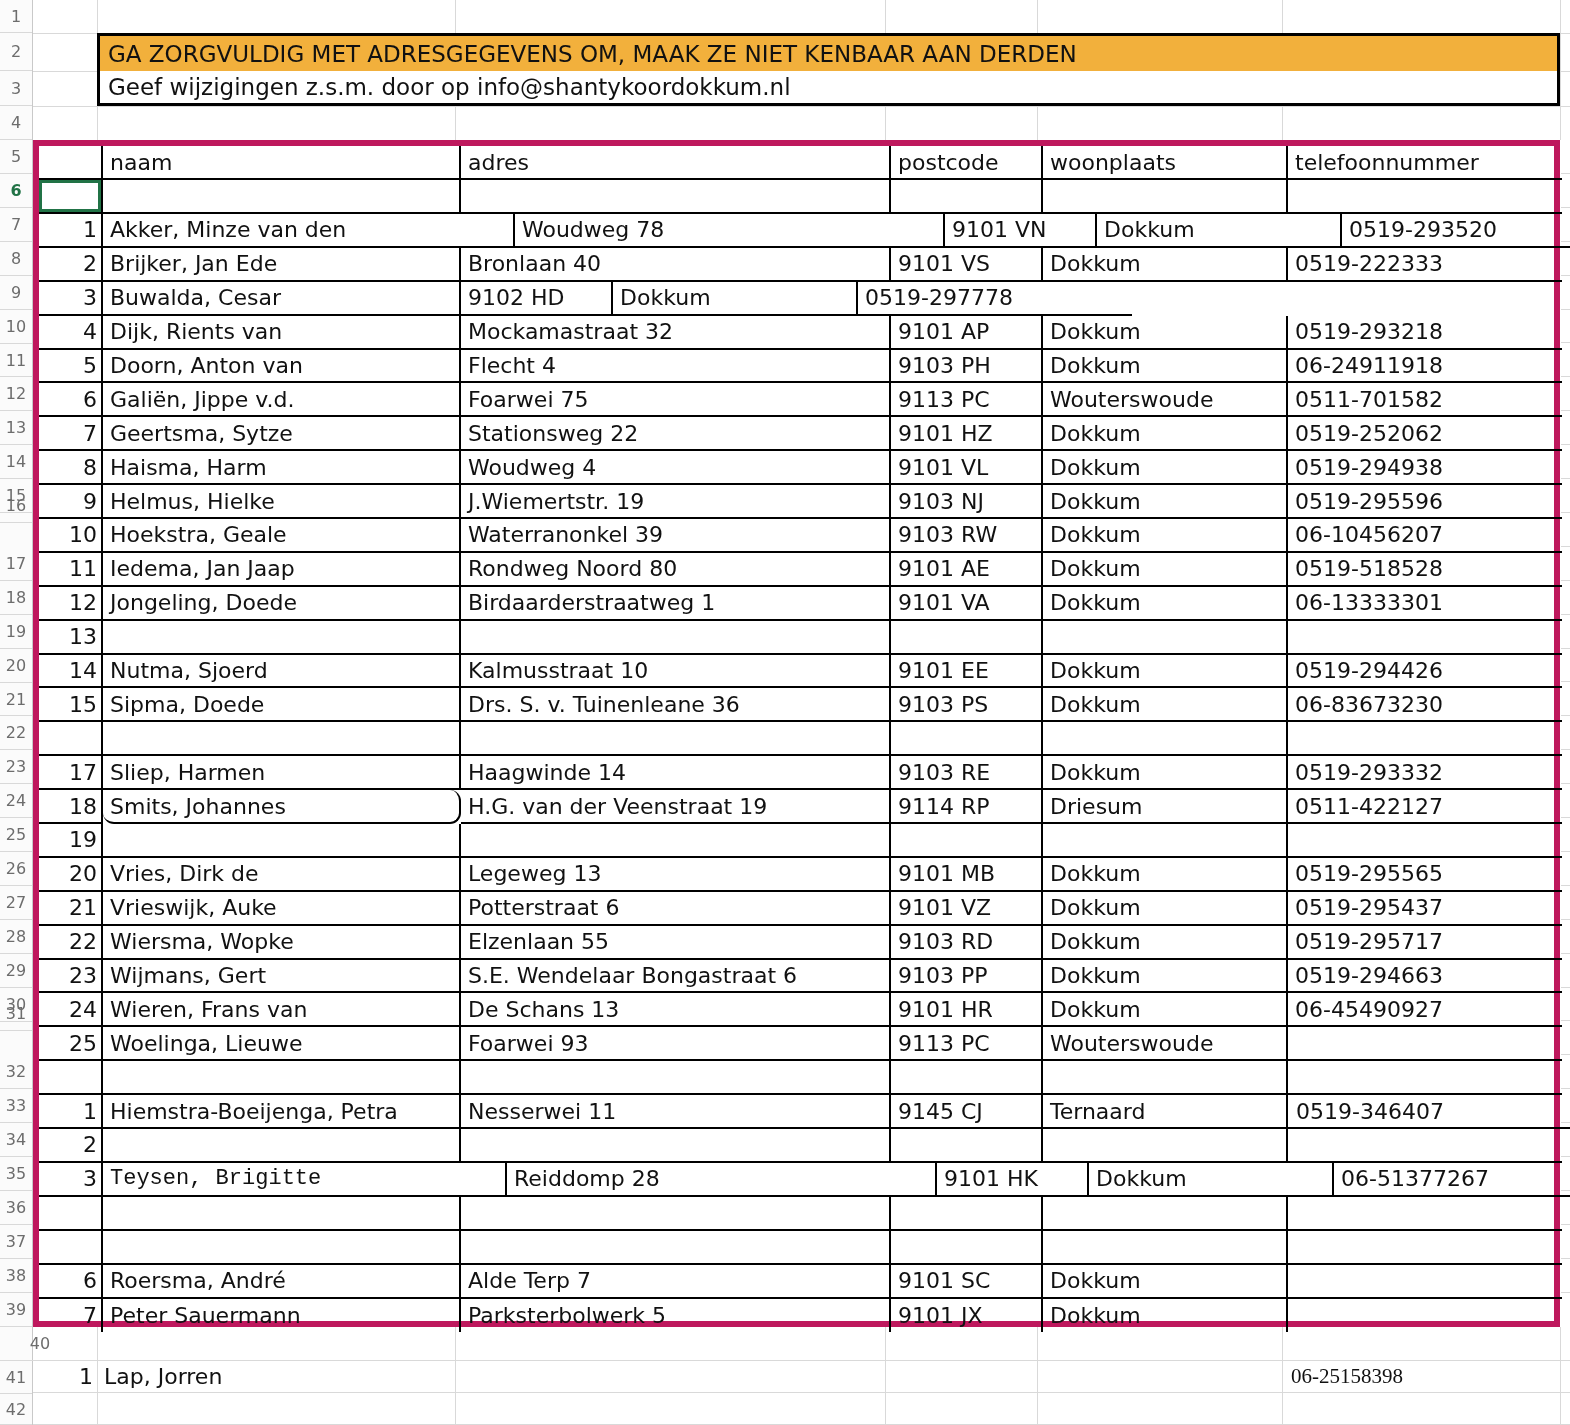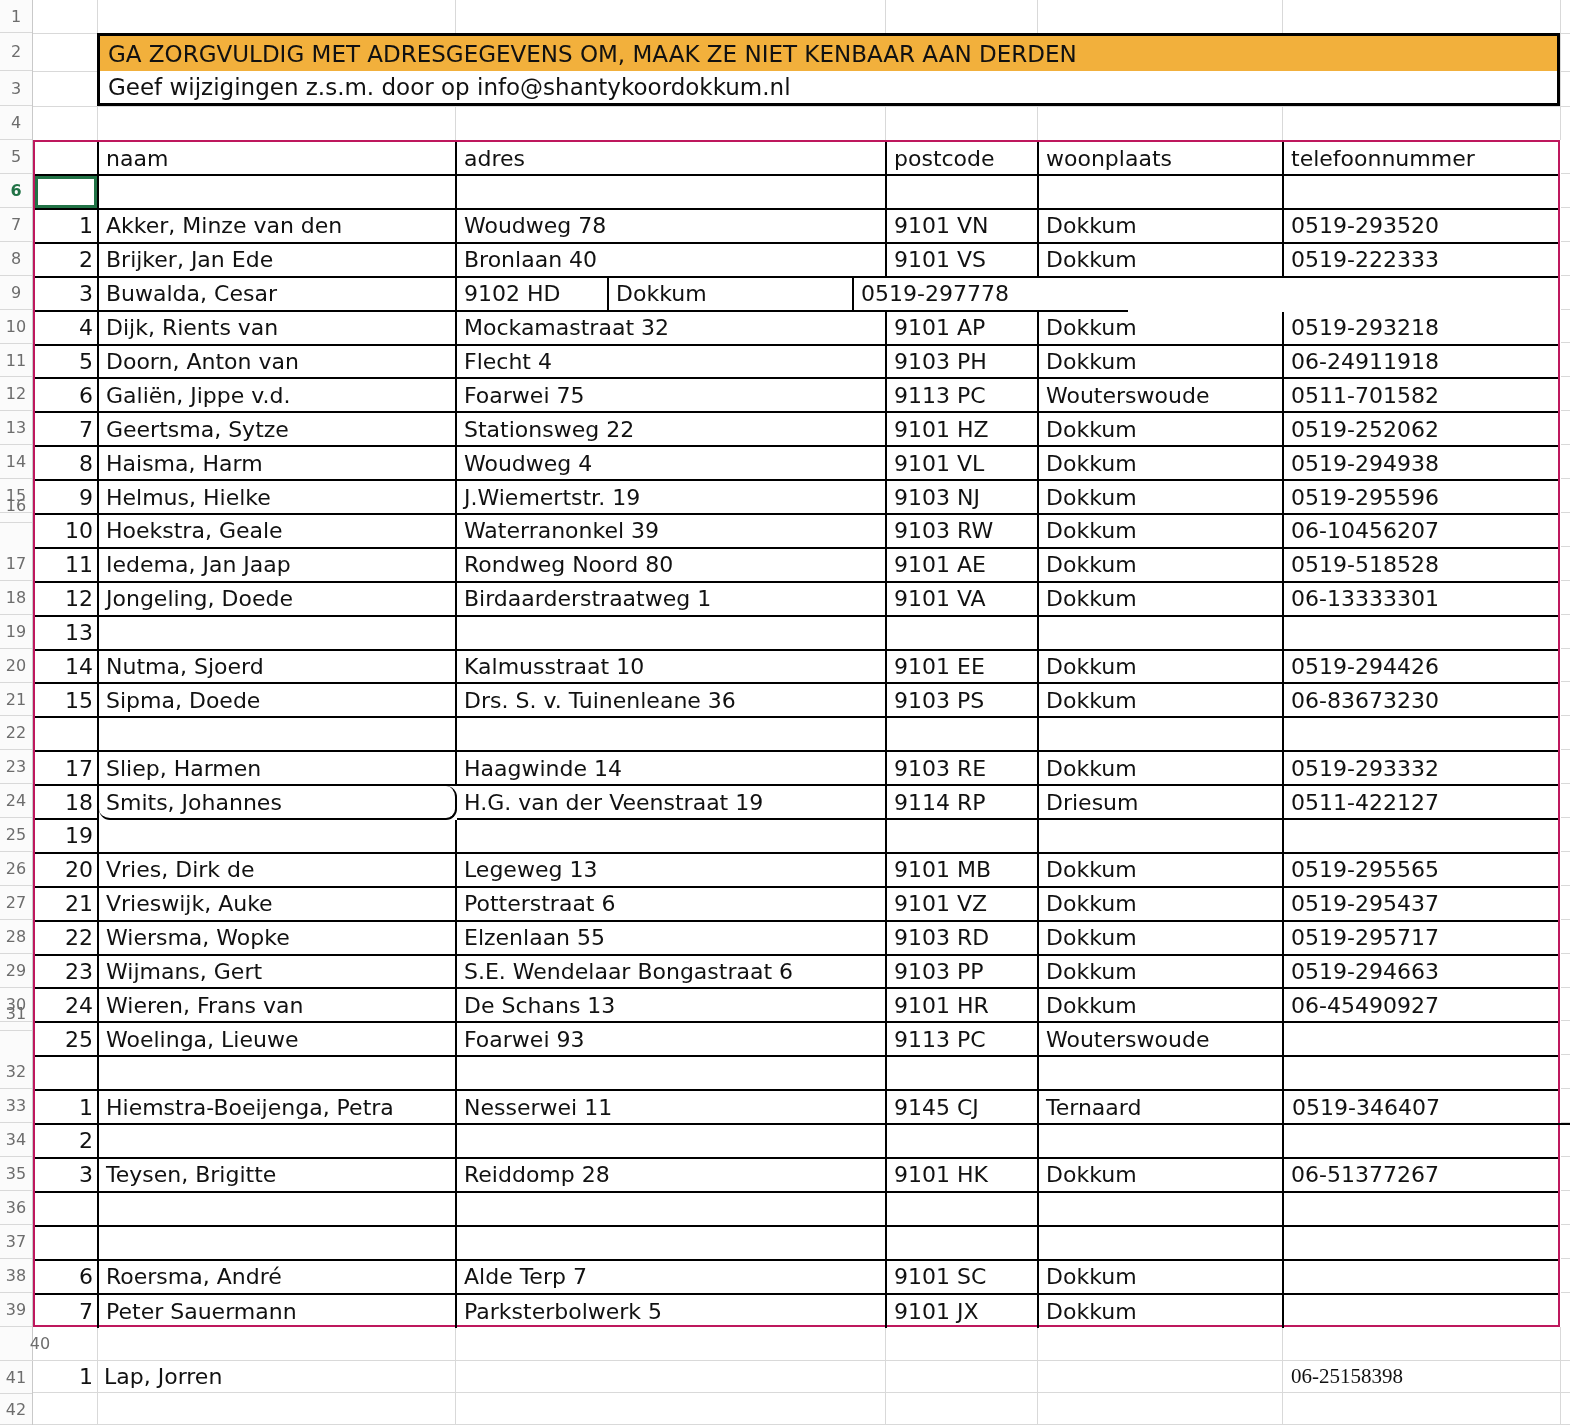--- a/index.html
+++ b/index.html
@@ -20,21 +20,21 @@
   .rowhdr.sel{color:#217346;font-weight:bold;}
   
   .banner-box{position:absolute;left:97px;top:33px;width:1463px;height:73px;background:#ffffff;
     border:3px solid #000;box-sizing:border-box;z-index:2;}
   .banner-line1{height:35px;display:flex;align-items:center;padding-left:8px;font-size:23px;color:#111;
     white-space:nowrap;overflow:hidden;}
   .banner-line2{height:32px;display:flex;align-items:center;padding-left:8px;font-size:23px;color:#111;
     white-space:nowrap;overflow:hidden;}
   
   .membertable{position:absolute;left:33px;top:140px;width:1527px;height:1187px;background:#fff;
-    border:2px solid #be185d;box-sizing:border-box;z-index:2;}
+    border:6px solid #be185d;box-sizing:border-box;z-index:2;}
   .trow{display:flex;width:100%;}
   .cell{box-sizing:border-box;border-right:2px solid #000;border-bottom:2px solid #000;
     display:flex;align-items:center;padding:0 7px;font-size:22px;color:#111;
     white-space:nowrap;overflow:hidden;}
   .trow .cell:last-child{border-right:none;}
   .trow.last .cell{border-bottom:none;}
   .cell.numcol{justify-content:flex-end;padding-right:4px;}
   .cell.selcell{box-shadow:inset 0 0 0 3px #217346;}
   
   .freecell{position:absolute;display:flex;align-items:center;font-size:22px;color:#111;
@@ -130,21 +130,21 @@
       <div class="trow" style="height: 34px;">
         <div class="cell numcol selcell" style="width: 64px; flex: 0 0 auto;"></div>
         <div class="cell" style="width: 358px; flex: 0 0 auto;"></div>
         <div class="cell" style="width: 430px; flex: 0 0 auto;"></div>
         <div class="cell" style="width: 152px; flex: 0 0 auto;"></div>
         <div class="cell" style="width: 245px; flex: 0 0 auto;"></div>
         <div class="cell" style="width: 274px; flex: 0 0 auto;"></div>
       </div>
       <div class="trow" style="height: 33.9px;">
         <div class="cell numcol" style="width: 64px; flex: 0 0 auto;">1</div>
-        <div class="cell" style="width: 358px; flex: 0 0 auto;">Akker, Minze van den</div>
+        <div class="cell" style="width: 412px; flex: 0 0 auto;">Akker, Minze van den</div>
         <div class="cell" style="width: 430px; flex: 0 0 auto;">Woudweg 78</div>
         <div class="cell" style="width: 152px; flex: 0 0 auto;">9101 VN</div>
         <div class="cell" style="width: 245px; flex: 0 0 auto;">Dokkum</div>
         <div class="cell" style="width: 274px; flex: 0 0 auto;">0519-293520</div>
       </div>
       <div class="trow" style="height: 33.9px;">
         <div class="cell numcol" style="width: 64px; flex: 0 0 auto;">2</div>
         <div class="cell" style="width: 358px; flex: 0 0 auto;">Brijker, Jan Ede</div>
         <div class="cell" style="width: 430px; flex: 0 0 auto;">Bronlaan 40</div>
         <div class="cell" style="width: 152px; flex: 0 0 auto;">9101 VS</div>
@@ -353,21 +353,21 @@
       <div class="trow" style="height: 33.9px;">
         <div class="cell numcol" style="width: 64px; flex: 0 0 auto;">2</div>
         <div class="cell" style="width: 358px; flex: 0 0 auto;"></div>
         <div class="cell" style="width: 430px; flex: 0 0 auto;"></div>
         <div class="cell" style="width: 152px; flex: 0 0 auto;"></div>
         <div class="cell" style="width: 245px; flex: 0 0 auto;"></div>
         <div class="cell" style="width: 274px; flex: 0 0 auto;"></div>
       </div>
       <div class="trow" style="height: 33.9px;">
         <div class="cell numcol" style="width: 64px; flex: 0 0 auto;">3</div>
-        <div class="cell" style="width: 358px; flex: 0 0 auto;">Teysen, Brigitte</div>
+        <div class="cell" style="width: 404px; flex: 0 0 auto; font-family: Liberation Mono, monospace;">Teysen, Brigitte</div>
         <div class="cell" style="width: 430px; flex: 0 0 auto;">Reiddomp 28</div>
         <div class="cell" style="width: 152px; flex: 0 0 auto;">9101 HK</div>
         <div class="cell" style="width: 245px; flex: 0 0 auto;">Dokkum</div>
         <div class="cell" style="width: 274px; flex: 0 0 auto;">06-51377267</div>
       </div>
       <div class="trow" style="height: 33.9px;">
         <div class="cell numcol" style="width: 64px; flex: 0 0 auto;"></div>
         <div class="cell" style="width: 358px; flex: 0 0 auto;"></div>
         <div class="cell" style="width: 430px; flex: 0 0 auto;"></div>
         <div class="cell" style="width: 152px; flex: 0 0 auto;"></div>

